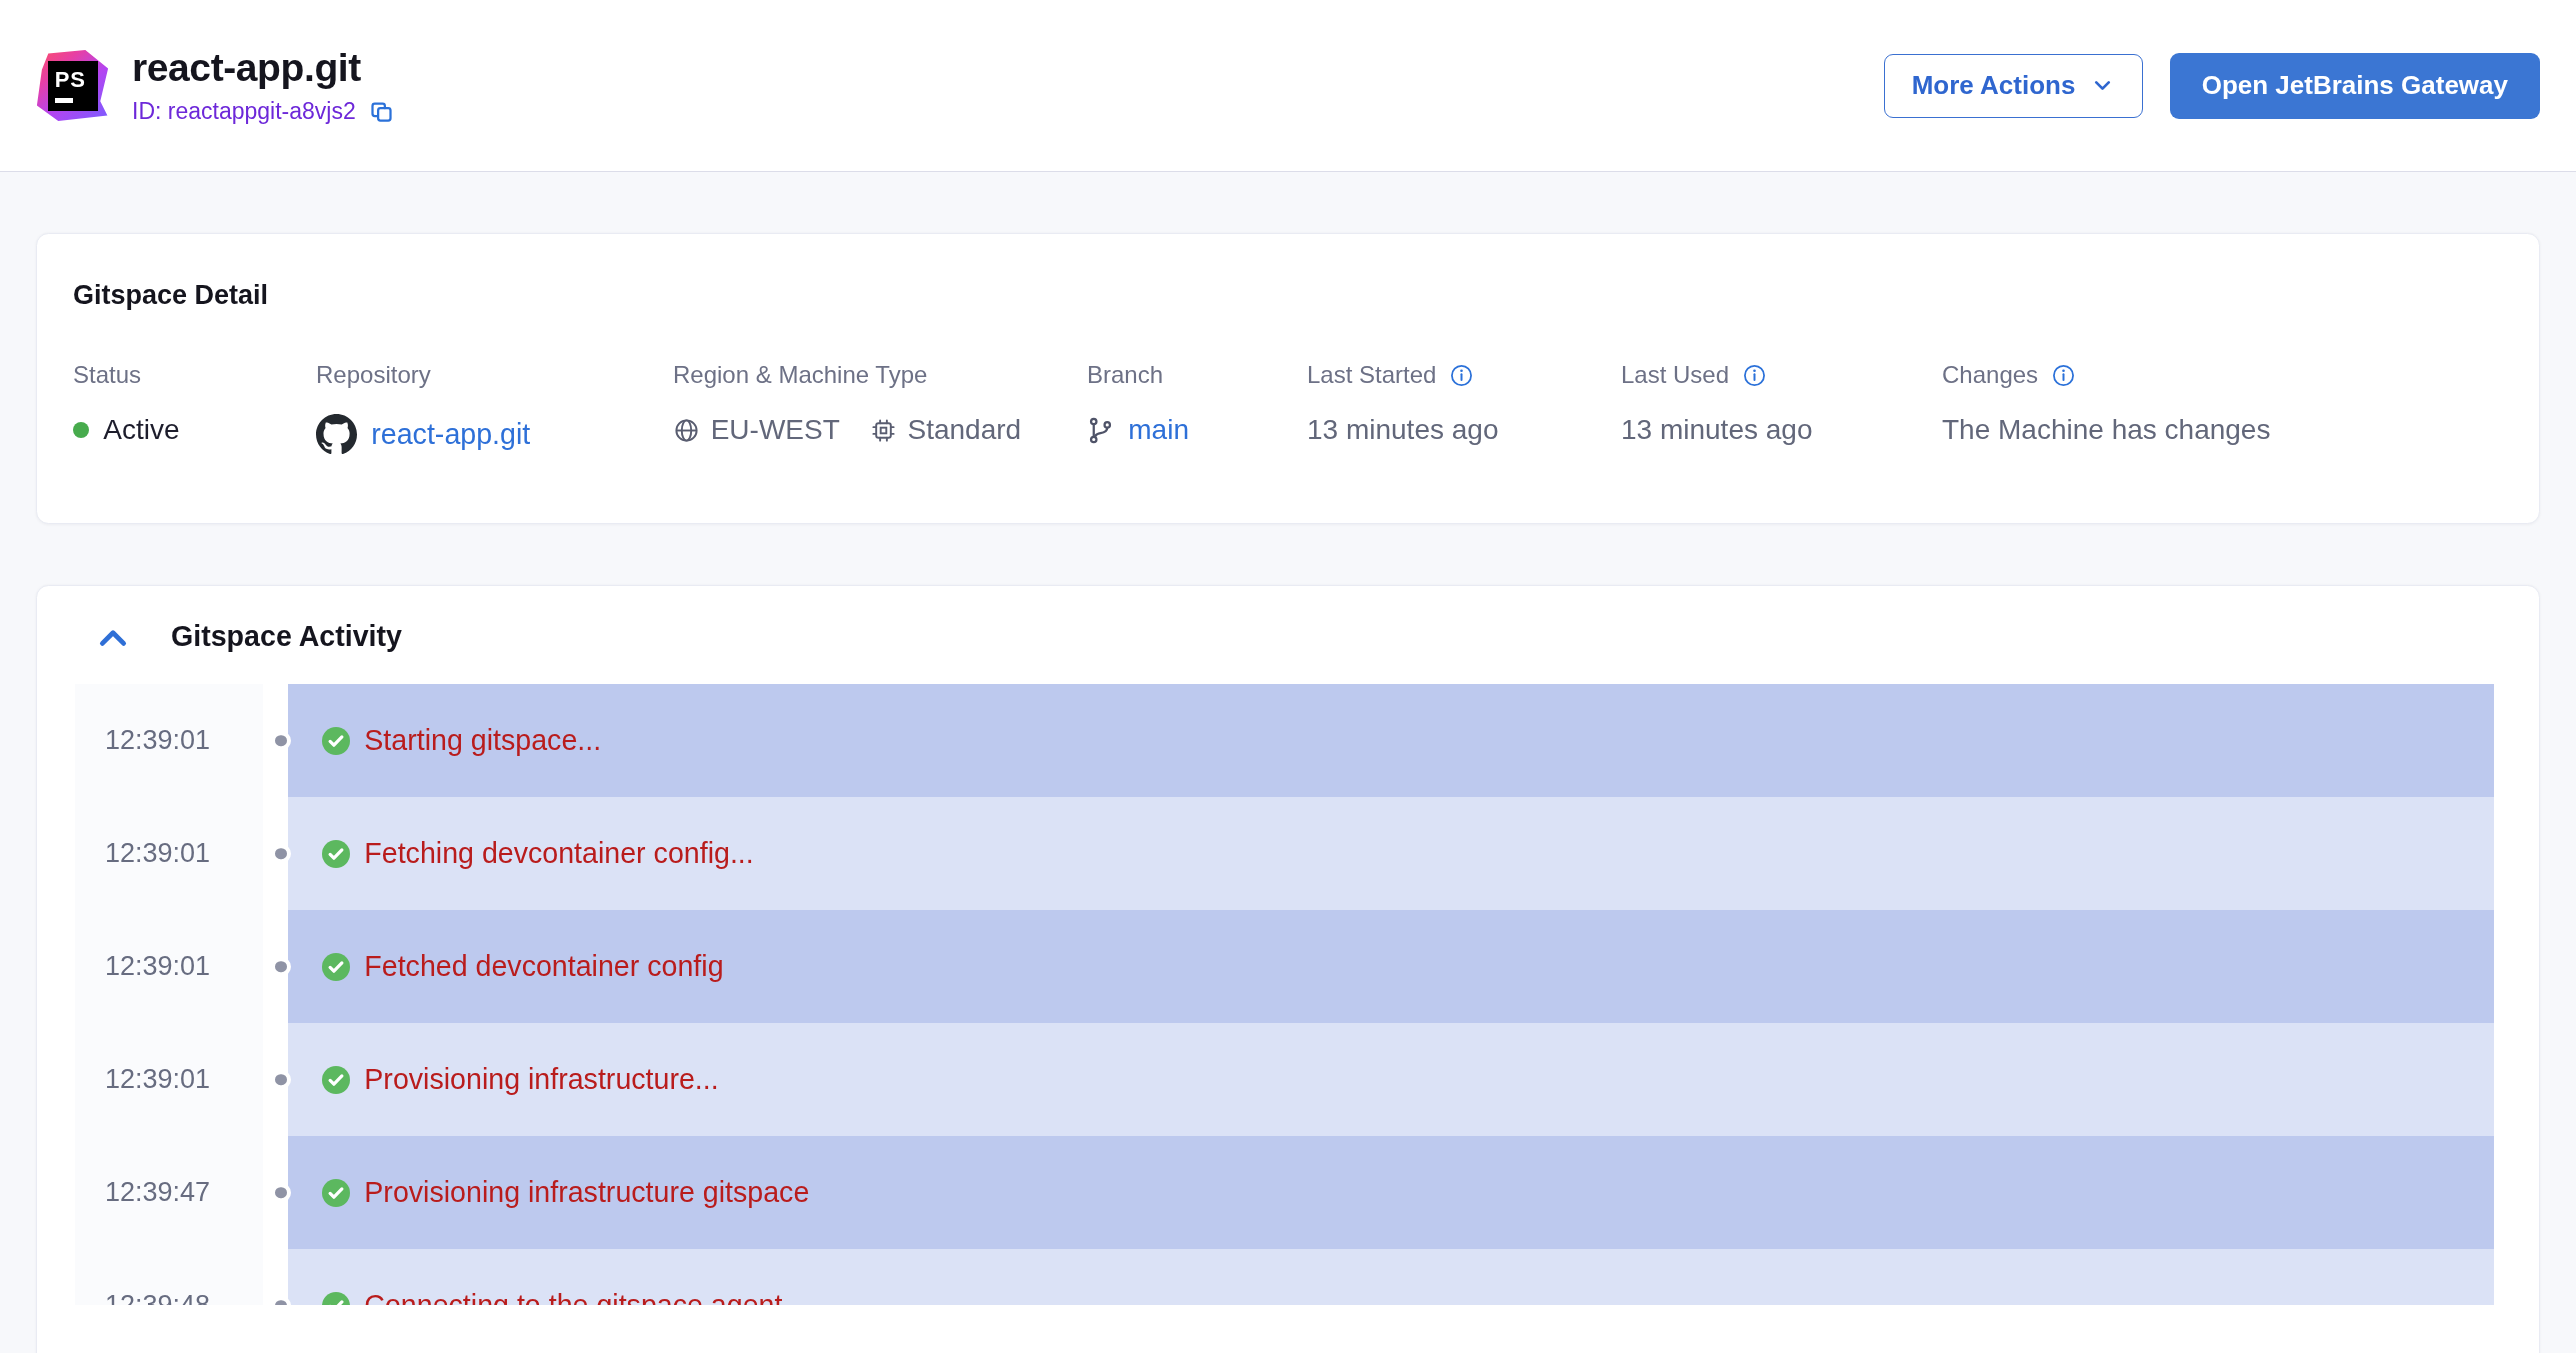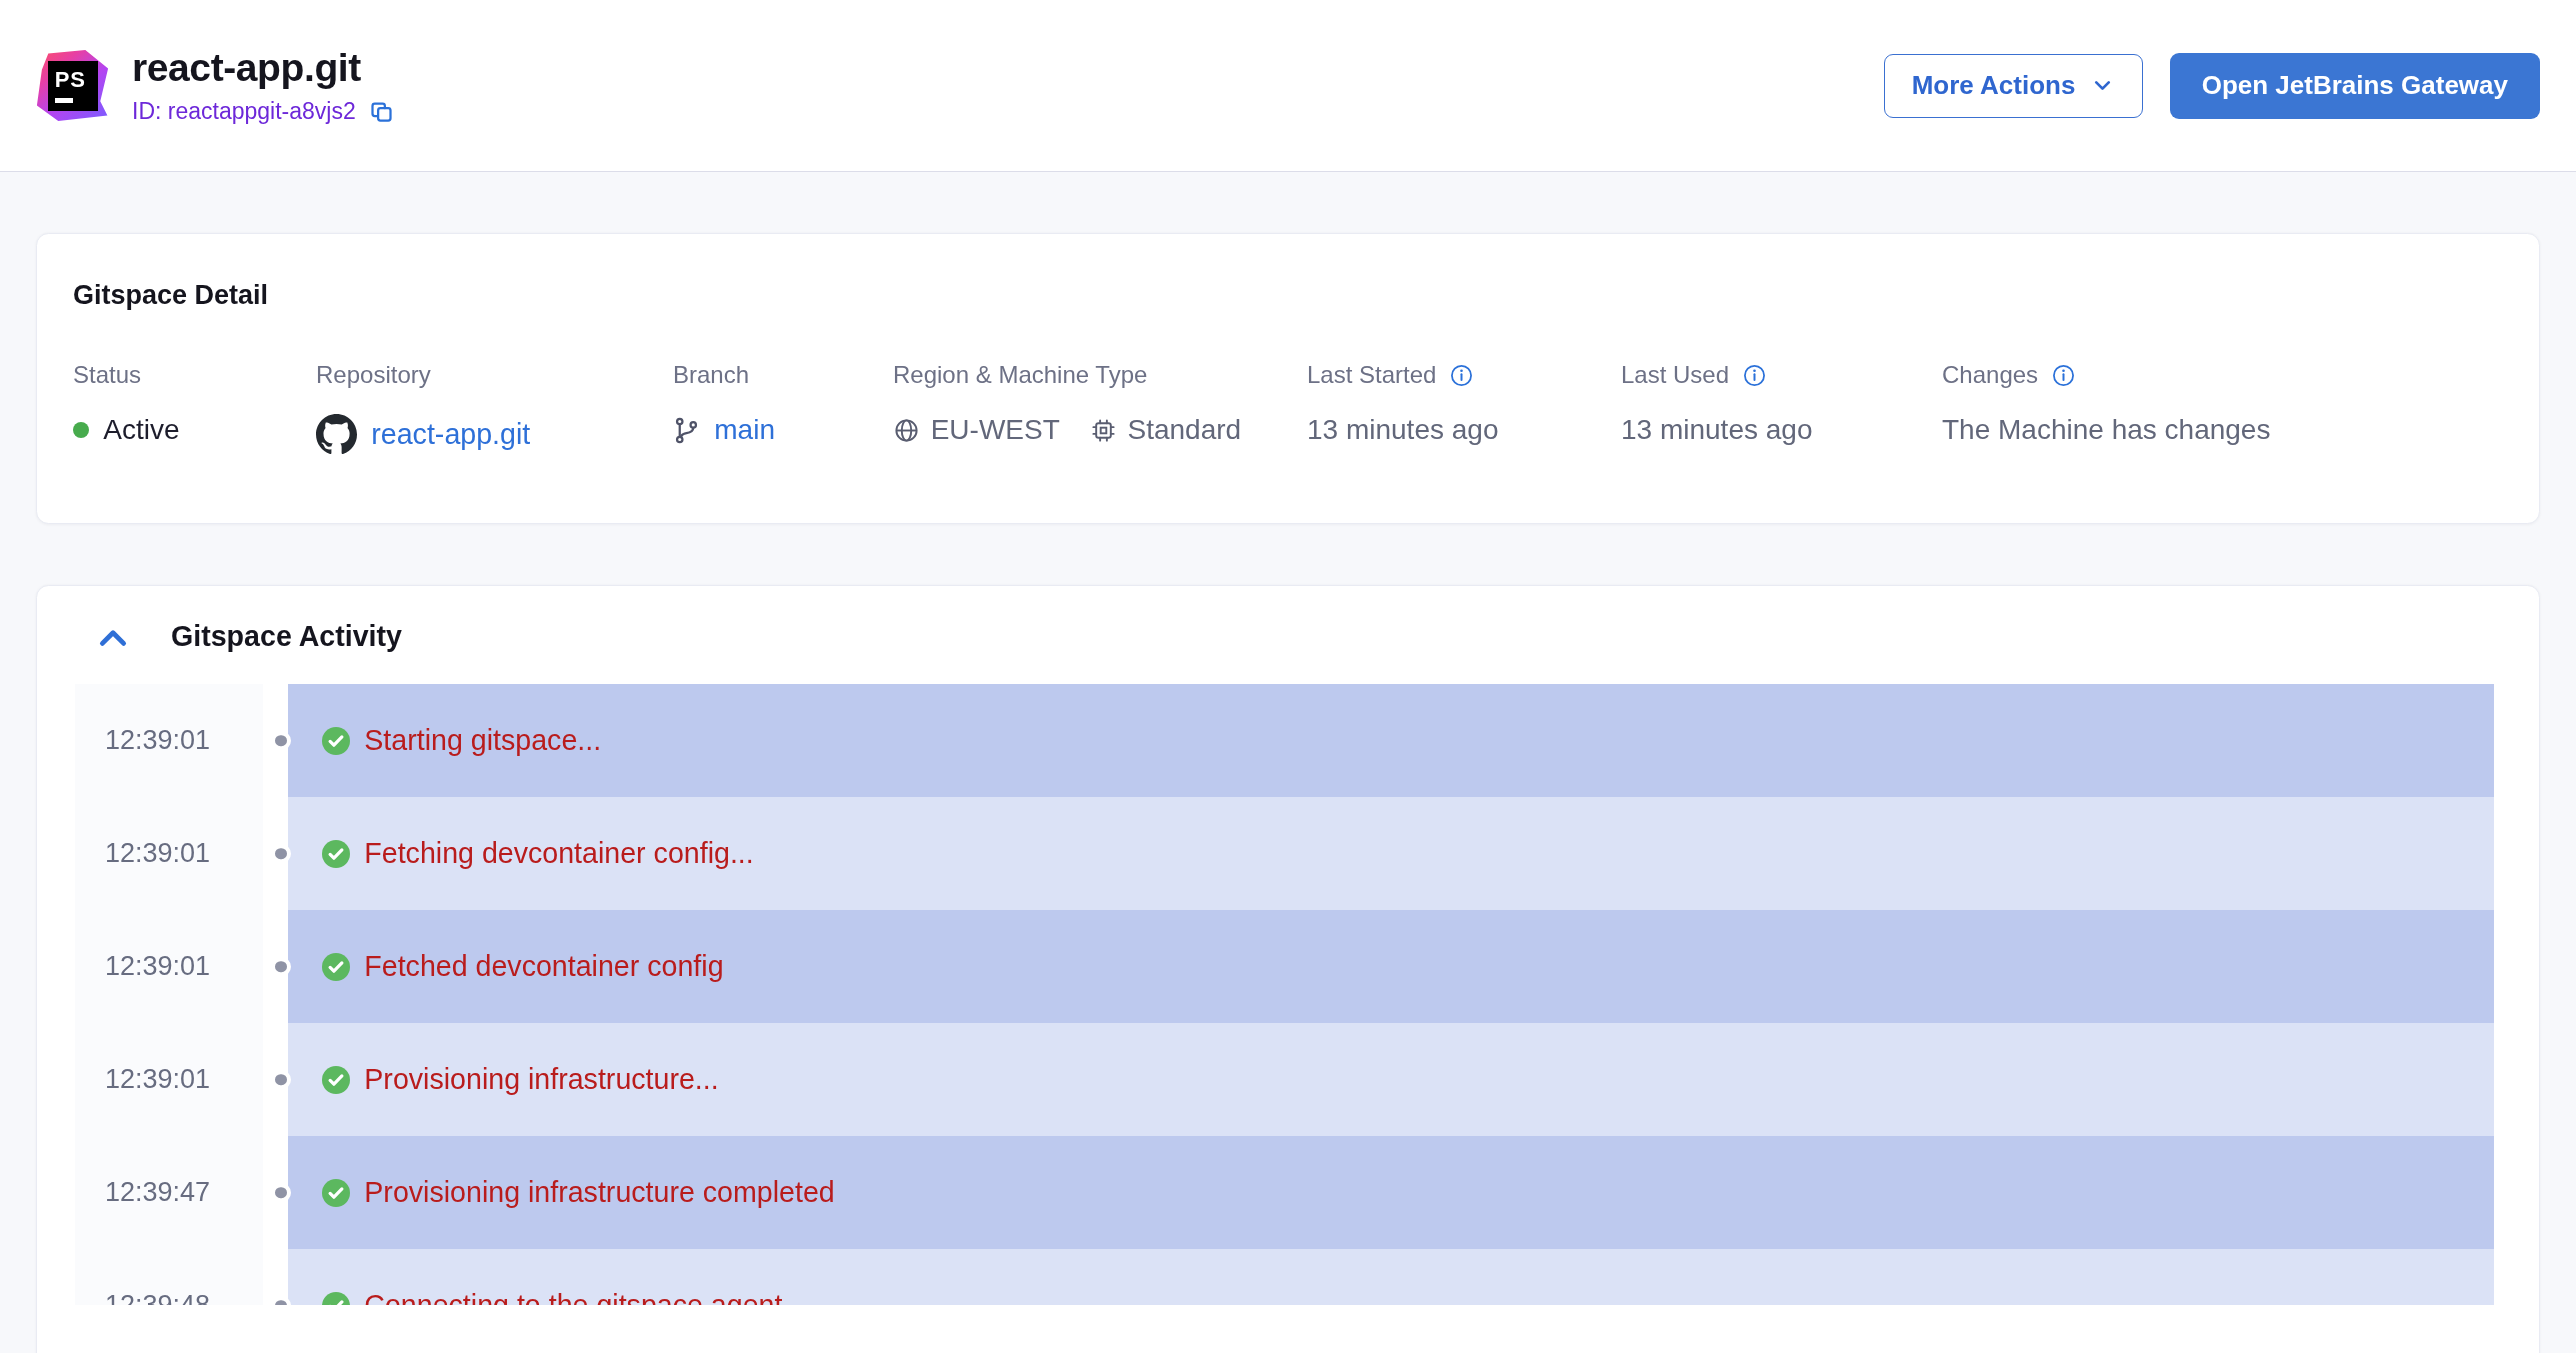--- a/index.html
+++ b/index.html
@@ -148,34 +148,20 @@
         </div>
       </div>
 
       <div class="dcol c-repo">
         <div class="dlabel">Repository</div>
         <div class="dvalue">
           <svg width="41" height="41" viewBox="0 0 24 24">
             <path fill="#24292f" d="M12 0C5.37 0 0 5.37 0 12c0 5.31 3.435 9.795 8.205 11.385.6.105.825-.255.825-.57 0-.285-.015-1.23-.015-2.235-3.015.555-3.795-.735-4.035-1.41-.135-.345-.72-1.41-1.23-1.695-.42-.225-1.02-.78-.015-.795.945-.015 1.62.87 1.845 1.23 1.08 1.815 2.805 1.305 3.495.99.105-.78.42-1.305.765-1.605-2.67-.3-5.46-1.335-5.46-5.925 0-1.305.465-2.385 1.23-3.225-.12-.3-.54-1.53.12-3.18 0 0 1.005-.315 3.3 1.23.96-.27 1.98-.405 3-.405s2.04.135 3 .405c2.295-1.56 3.3-1.23 3.3-1.23.66 1.65.24 2.88.12 3.18.765.84 1.23 1.905 1.23 3.225 0 4.605-2.805 5.625-5.475 5.925.435.375.81 1.095.81 2.22 0 1.605-.015 2.895-.015 3.3 0 .315.225.69.825.57A12.02 12.02 0 0 0 24 12c0-6.63-5.37-12-12-12z"></path>
           </svg>
           <a class="link repo-link">react-app.git</a>
-        </div>
-      </div>
-
-      <div class="dcol c-branch">
-        <div class="dlabel">Branch</div>
-        <div class="dvalue">
-          <svg width="27" height="27" viewBox="0 0 24 24" fill="none" stroke="#4f5368" stroke-width="2" stroke-linecap="round">
-            <circle cx="6" cy="4" r="2.4"></circle>
-              <circle cx="6" cy="20" r="2.4"></circle>
-              <circle cx="18" cy="7" r="2.4"></circle>
-            <path d="M6 6.6v10.8"></path>
-              <path d="M18 9.6c0 3.4-3 4.3-6 4.8-2 .35-3.7 1-4.5 2.4"></path>
-          </svg>
-          <a class="link">main</a>
         </div>
       </div>
 
       <div class="dcol c-region">
         <div class="dlabel">Region &amp; Machine Type</div>
         <div class="dvalue region-pair">
           <span class="icon-text">
             <svg width="27" height="27" viewBox="0 0 24 24" fill="none" stroke="#595d70" stroke-width="1.7">
               <circle cx="12" cy="12" r="9"></circle>
                 <ellipse cx="12" cy="12" rx="4.2" ry="9"></ellipse>
@@ -187,20 +173,34 @@
             <svg width="27" height="27" viewBox="0 0 24 24" fill="none" stroke="#595d70" stroke-width="1.7" stroke-linecap="round">
               <rect x="5.5" y="5.5" width="13" height="13" rx="2"></rect>
                 <rect x="9.5" y="9.5" width="5" height="5"></rect>
               <path d="M9 5.5V3M15 5.5V3M9 21v-2.5M15 21v-2.5M5.5 9H3M5.5 15H3M21 9h-2.5M21 15h-2.5"></path>
             </svg>
             <span>Standard</span>
           </span>
         </div>
       </div>
 
+      <div class="dcol c-branch">
+        <div class="dlabel">Branch</div>
+        <div class="dvalue">
+          <svg width="27" height="27" viewBox="0 0 24 24" fill="none" stroke="#4f5368" stroke-width="2" stroke-linecap="round">
+            <circle cx="6" cy="4" r="2.4"></circle>
+              <circle cx="6" cy="20" r="2.4"></circle>
+              <circle cx="18" cy="7" r="2.4"></circle>
+            <path d="M6 6.6v10.8"></path>
+              <path d="M18 9.6c0 3.4-3 4.3-6 4.8-2 .35-3.7 1-4.5 2.4"></path>
+          </svg>
+          <a class="link">main</a>
+        </div>
+      </div>
+
       <div class="dcol c-started">
         <div class="dlabel">
           <span>Last Started</span>
           <svg width="25" height="25" viewBox="0 0 24 24" fill="none">
             <circle cx="12" cy="12" r="9.2" stroke="#2b71d9" stroke-width="1.7"></circle>
             <line x1="12" y1="10.8" x2="12" y2="16.4" stroke="#2b71d9" stroke-width="1.9" stroke-linecap="round"></line>
             <circle cx="12" cy="7.4" r="1.25" fill="#2b71d9"></circle>
           </svg>
         </div>
         <div class="dvalue">
@@ -305,21 +305,21 @@
         <div class="log-row dark">
     <div class="log-time">12:39:47</div>
     <div class="log-track">
       <span class="timeline-dot"></span>
     </div>
     <div class="log-msg">
       <svg width="28" height="28" viewBox="0 0 20 20" style="flex:none">
         <circle cx="10" cy="10" r="10" fill="#5cb85f"></circle>
         <path d="M5.8 10.3l2.7 2.7 5.7-5.9" stroke="#fff" stroke-width="2.3" fill="none" stroke-linecap="round" stroke-linejoin="round"></path>
       </svg>
-      <span>Provisioning infrastructure completed</span>
+      <span>Provisioning infrastructure gitspace</span>
     </div>
   </div>
         <div class="log-row light">
     <div class="log-time">12:39:48</div>
     <div class="log-track">
       <span class="timeline-dot"></span>
     </div>
     <div class="log-msg">
       <svg width="28" height="28" viewBox="0 0 20 20" style="flex:none">
         <circle cx="10" cy="10" r="10" fill="#5cb85f"></circle>

